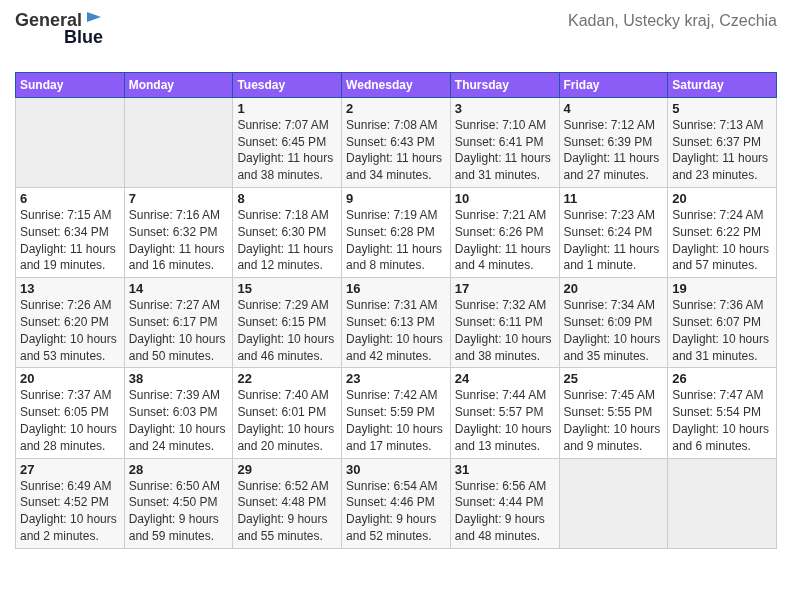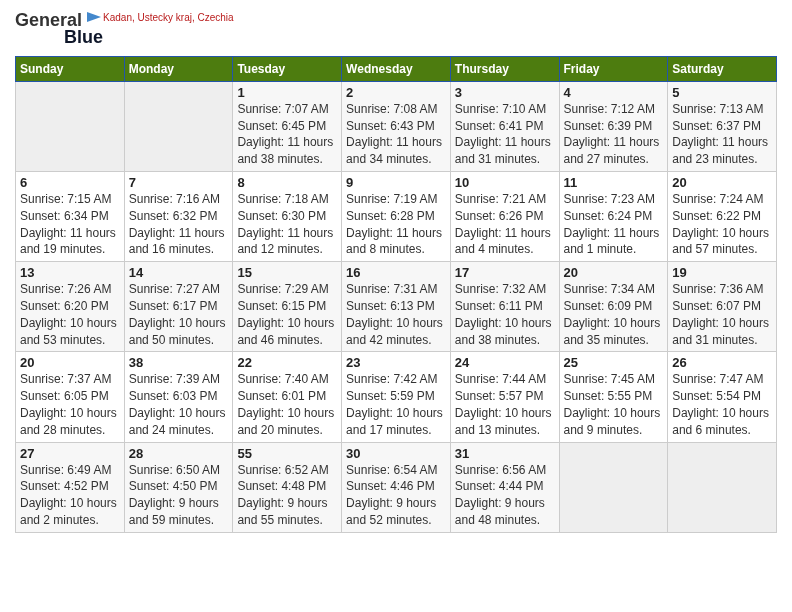--- a/index.html
+++ b/index.html
@@ -9,22 +9,23 @@
       width: 792px;
       height: 612px;
       overflow: hidden;
     }
     .container {
       width: 792px;
       padding: 10px 15px 10px 15px;
     }
     .header {
       display: flex;
+      justify-content: space-between;
       align-items: flex-start;
-      margin-bottom: 8px;
+      margin-bottom: 24px;
     }
     .logo {
       display: flex;
       align-items: center;
     }
     .logo-text {
       font-size: 18px;
       font-weight: bold;
       line-height: 1.1;
     }
@@ -33,31 +34,31 @@
     .title-block {
       text-align: right;
     }
     .month-title {
       font-size: 36px;
       font-weight: 300;
       color: #222;
       line-height: 1.1;
     }
     .subtitle {
-      font-size: 10px;
-      color: #b91c1c;
+      font-size: 16px;
+      color: #737373;
       margin-top: 2px;
     }
     table {
       width: 100%;
       border-collapse: collapse;
       table-layout: fixed;
     }
     thead tr th {
-      background: #4d7c0f;
+      background: #8b5cf6;
       color: #fff;
       font-size: 12px;
       font-weight: bold;
       padding: 5px 4px;
       text-align: left;
       border: 1px solid #2255aa;
     }
     tbody tr td {
       border: 1px solid #ccc;
       vertical-align: top;
@@ -238,21 +239,21 @@
         <tr>
           <td>
             <span class="day-number">27</span>
             <div class="cell-text">Sunrise: 6:49 AM<br>Sunset: 4:52 PM<br>Daylight: 10 hours and 2 minutes.</div>
           </td>
           <td>
             <span class="day-number">28</span>
             <div class="cell-text">Sunrise: 6:50 AM<br>Sunset: 4:50 PM<br>Daylight: 9 hours and 59 minutes.</div>
           </td>
           <td>
-            <span class="day-number">55</span>
+            <span class="day-number">29</span>
             <div class="cell-text">Sunrise: 6:52 AM<br>Sunset: 4:48 PM<br>Daylight: 9 hours and 55 minutes.</div>
           </td>
           <td>
             <span class="day-number">30</span>
             <div class="cell-text">Sunrise: 6:54 AM<br>Sunset: 4:46 PM<br>Daylight: 9 hours and 52 minutes.</div>
           </td>
           <td>
             <span class="day-number">31</span>
             <div class="cell-text">Sunrise: 6:56 AM<br>Sunset: 4:44 PM<br>Daylight: 9 hours and 48 minutes.</div>
           </td>

